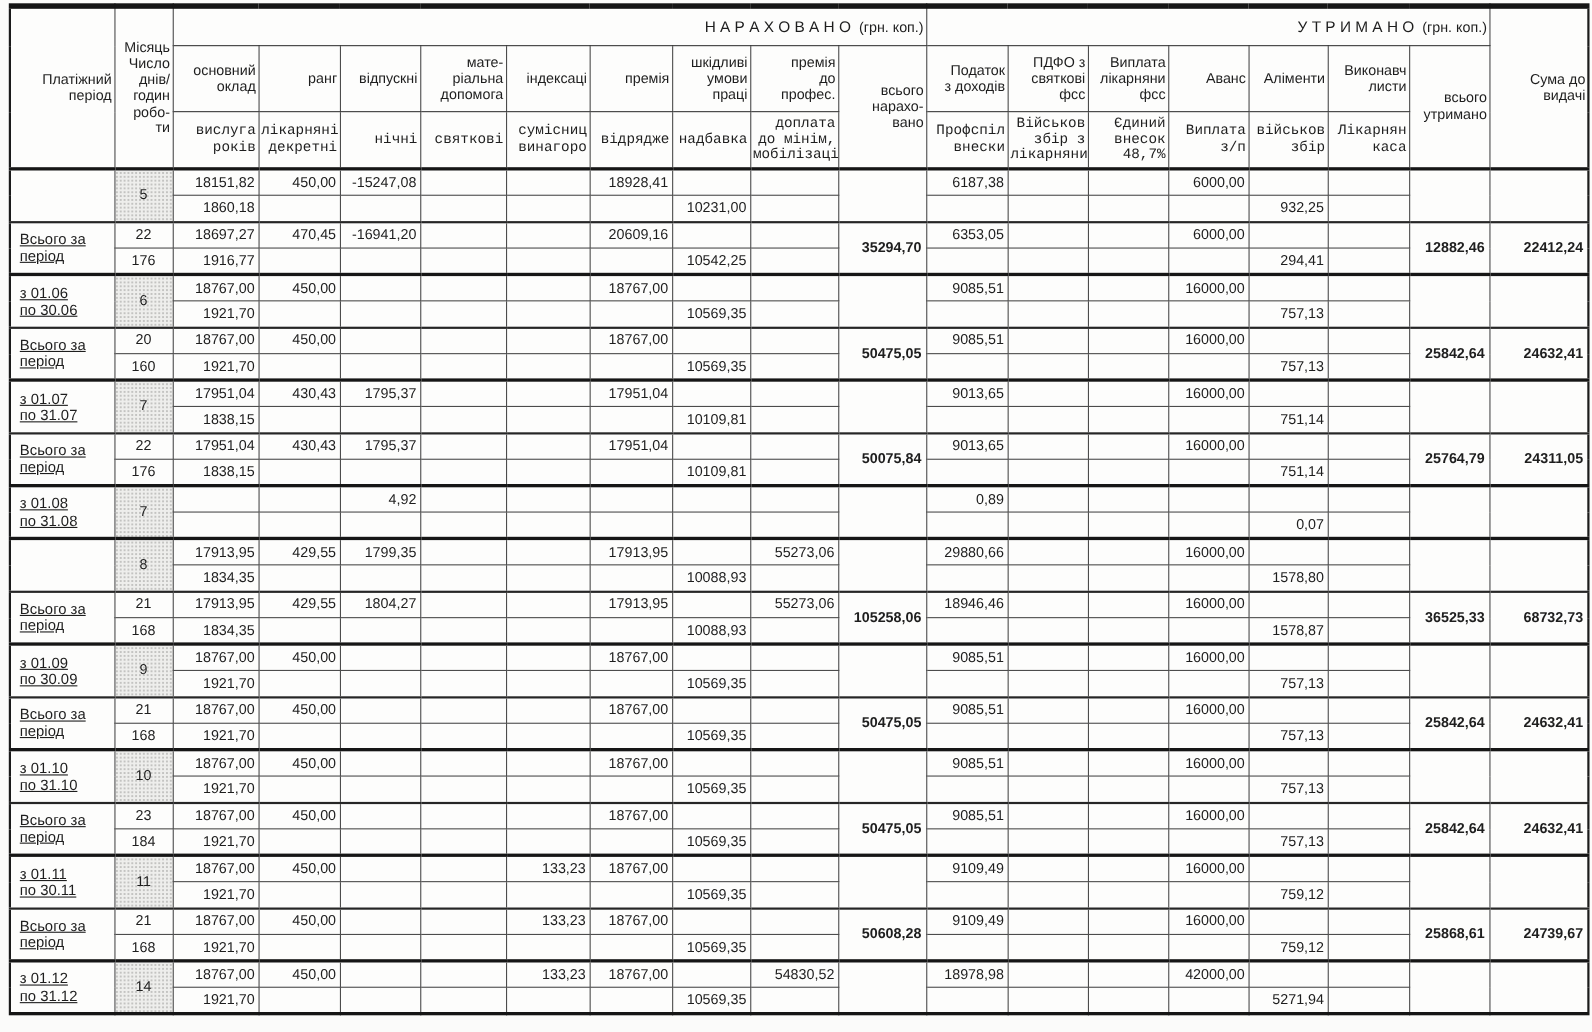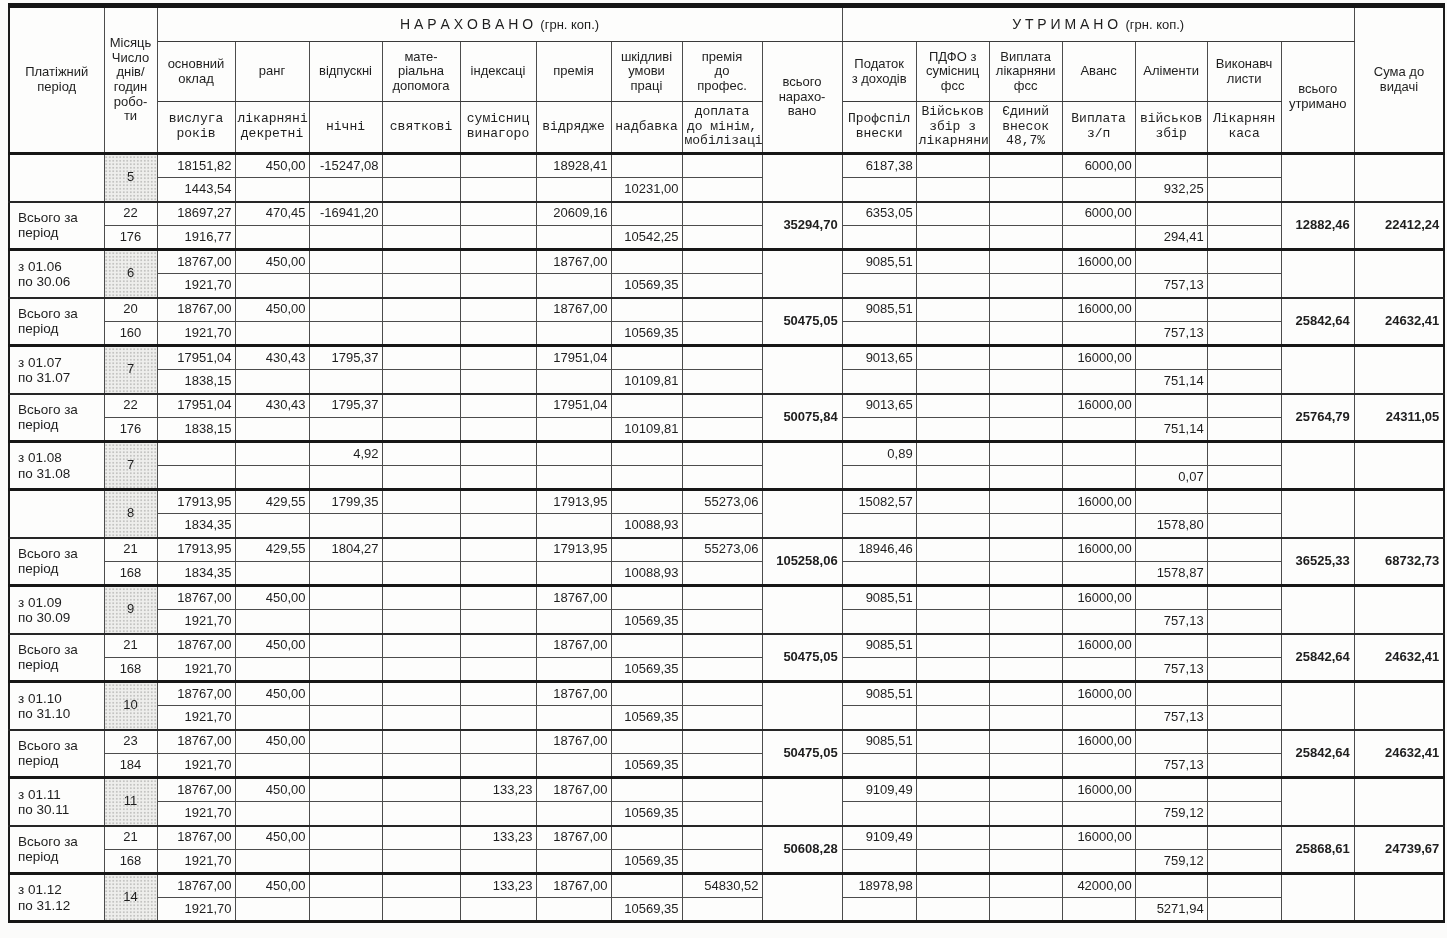--- a/index.html
+++ b/index.html
@@ -19,32 +19,32 @@
     background:#fdfdfc;
   }
   th,td{
     border:1px solid #4c4c4c;
     font-size:13px;line-height:1.12;
     padding:1px 2px;
     overflow:hidden;
     vertical-align:middle;
   }
   thead th{
-    font-weight:normal;white-space:pre-line;text-align:center;
+    font-weight:normal;white-space:pre-line;text-align:right;
     border-bottom-color:#3a3a3a;
   }
   tr.h1{height:36px;}
   tr.h2{height:60px;padding-left:11px;}
   tr.h3{height:52px;font-family:Liberation Mono, monospace;}
   thead{border-bottom:3px solid #151515;}
   .group-title{font-size:14px;}
   .unit{font-size:13px;}
   tbody tr{height:24px;}
   td.lab{
-    white-space:pre-line;text-align:left;padding-left:8px;font-size:13.5px;
+    white-space:pre-line;text-align:left;padding-left:8px;font-size:13.5px;text-decoration:underline;
   }
   td.mid{text-align:center;}
   td.shaded{
     background-color:#eeeeec;
     background-image:radial-gradient(#c3c3c1 0.7px, rgba(0,0,0,0) 0.8px);
     background-size:3.5px 3.5px;
   }
   td.num{text-align:right;padding-right:3px;font-size:13px;}
   td.total{font-weight:bold;padding-right:4px;font-size:13px;margin-top:18px;}
   tbody tr.sec-start td{border-top:3px solid #161616;}
@@ -106,21 +106,21 @@
 праці</th>
         <th>премія
 до
 профес.</th>
         <th rowspan="2">всього
 нарахо-
 вано</th>
         <th>Податок
 з доходів</th>
         <th>ПДФО з
-сумісниц
+святкові
 фсс</th>
         <th>Виплата
 лікарняни
 фсс</th>
         <th>Аванс</th>
         <th>Аліменти</th>
         <th>Виконавч
 листи</th>
         <th rowspan="2">всього
 утримано</th>
@@ -171,21 +171,21 @@
           <td class="num">6187,38</td>
           <td class="num"></td>
           <td class="num"></td>
           <td class="num">6000,00</td>
           <td class="num"></td>
           <td class="num"></td>
           <td rowspan="2" class="num total"></td>
           <td rowspan="2" class="num total"></td>
         </tr>
         <tr>
-          <td class="num">1443,54</td>
+          <td class="num">1860,18</td>
           <td class="num"></td>
           <td class="num"></td>
           <td class="num"></td>
           <td class="num"></td>
           <td class="num"></td>
           <td class="num">10231,00</td>
           <td class="num"></td>
           <td class="num"></td>
           <td class="num"></td>
           <td class="num"></td>
@@ -429,21 +429,21 @@
           <td rowspan="2" class="mid shaded">8</td>
           <td class="num">17913,95</td>
           <td class="num">429,55</td>
           <td class="num">1799,35</td>
           <td class="num"></td>
           <td class="num"></td>
           <td class="num">17913,95</td>
           <td class="num"></td>
           <td class="num">55273,06</td>
           <td rowspan="2" class="num total"></td>
-          <td class="num">15082,57</td>
+          <td class="num">29880,66</td>
           <td class="num"></td>
           <td class="num"></td>
           <td class="num">16000,00</td>
           <td class="num"></td>
           <td class="num"></td>
           <td rowspan="2" class="num total"></td>
           <td rowspan="2" class="num total"></td>
         </tr>
         <tr>
           <td class="num">1834,35</td>

